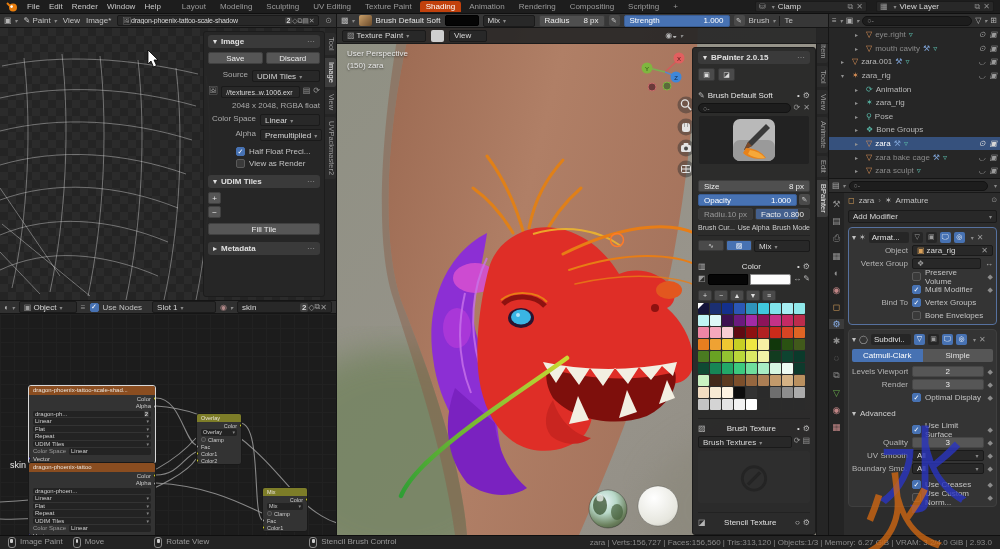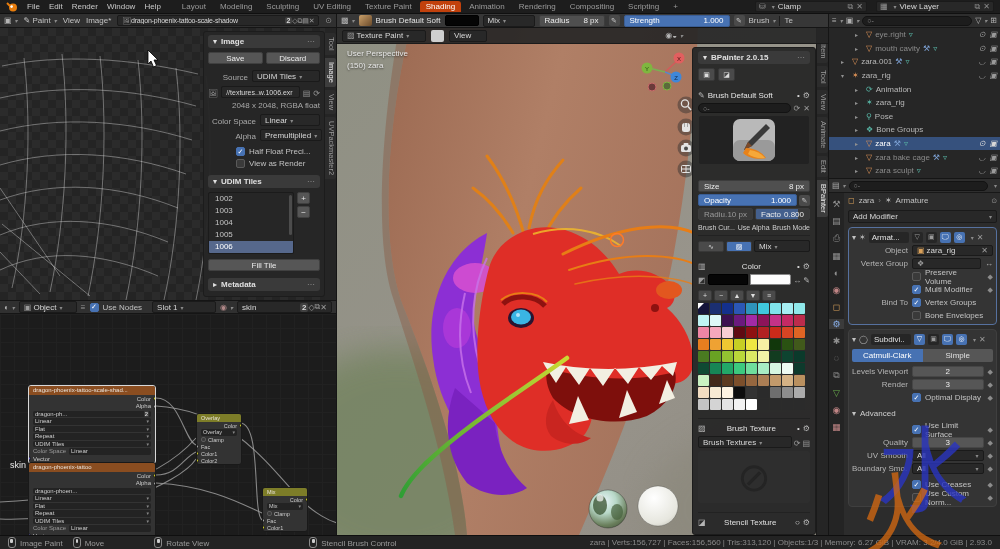--- a/index.html
+++ b/index.html
@@ -1,19 +1,19 @@
 <!DOCTYPE html>
 <html><head>
 <meta charset="utf-8">
 <style>
 *{margin:0;padding:0;box-sizing:border-box}
 html,body{background:#000}
 #app{position:relative;width:1000px;height:549px;background:#1d1d1d;font-family:"Liberation Sans",sans-serif;font-size:8px;color:#c2c2c2;overflow:hidden}
 .abs{position:absolute}
-.row{display:flex;align-items:flex-end}
+.row{display:flex;align-items:flex-start}
 .grow{flex:1}
 svg{display:block}
 .chev{color:#8a8a8a;font-size:6px;margin-left:3px}
 .dd{background:#282828;border:1px solid #1a1a1a;border-radius:2px;display:flex;align-items:center;padding:0 4px;height:12px;color:#d8d8d8;white-space:nowrap}
 .btn{background:#565656;border:1px solid #404040;border-radius:2px;color:#ececec;display:flex;align-items:center;justify-content:center;height:12px}
 .slider{background:#4f4f4f;border:1px solid #3c3c3c;border-radius:2px;display:flex;justify-content:space-between;align-items:center;height:12px;padding:0 5px;color:#ececec;white-space:nowrap}
 .slider.blue{background:#4772b3;border-color:#3a5d94;color:#fff}
 .chk{width:9px;height:9px;border-radius:2px;background:#3a3a3a;border:1px solid #5a5a5a;display:inline-flex;align-items:center;justify-content:center;font-size:7px;color:#fff;flex:none}
 .chk.on{background:#4772b3;border-color:#4772b3}
 .phead{background:#3a3a3a;border-radius:3px;display:flex;align-items:center;gap:4px;padding:0 5px;height:13px;color:#e0e0e0;white-space:nowrap}
@@ -252,28 +252,20 @@
     <div class="row" style="gap:4px;margin-top:3px;margin-left:28px">
       <span class="chk"></span>
       <span>View as Render</span>
     </div>
     <div class="phead" style="margin-top:7px">
         <span class="caret">▾</span>
         <b>UDIM Tiles</b>
         <span class="dots">⋯</span>
       </div>
     <div class="row" style="gap:3px;margin-top:4px;align-items:flex-start">
-      <div class="udimlist">
-        <div class="it">1002</div>
-        <div class="it">1003</div>
-        <div class="it">1004</div>
-        <div class="it">1005</div>
-        <div class="it sel">1006</div>
-        <div class="sb"></div>
-      </div>
       <div style="display:flex;flex-direction:column;gap:2px">
         <div class="sqbtn">+</div>
         <div class="sqbtn">−</div>
       </div>
     </div>
     <div class="btn" style="margin-top:5px" actable="true">Fill Tile</div>
     <div class="phead" style="margin-top:7px">
         <span class="caret">▸</span>
         <b>Metadata</b>
         <span class="dots">⋯</span>

